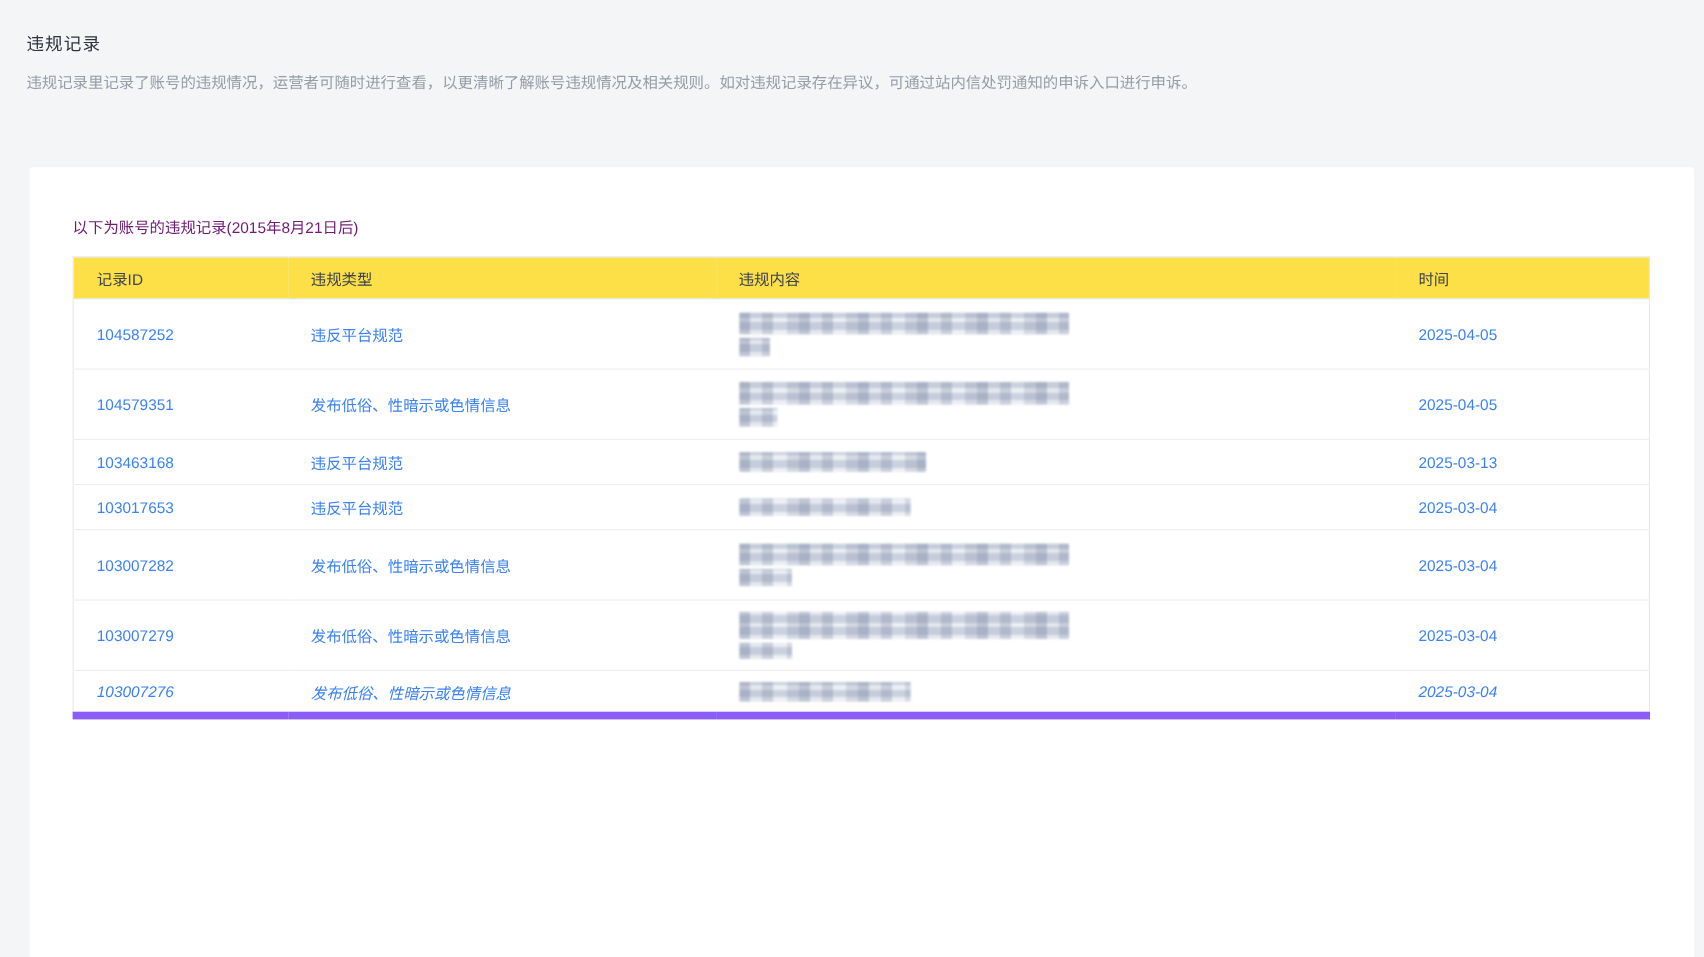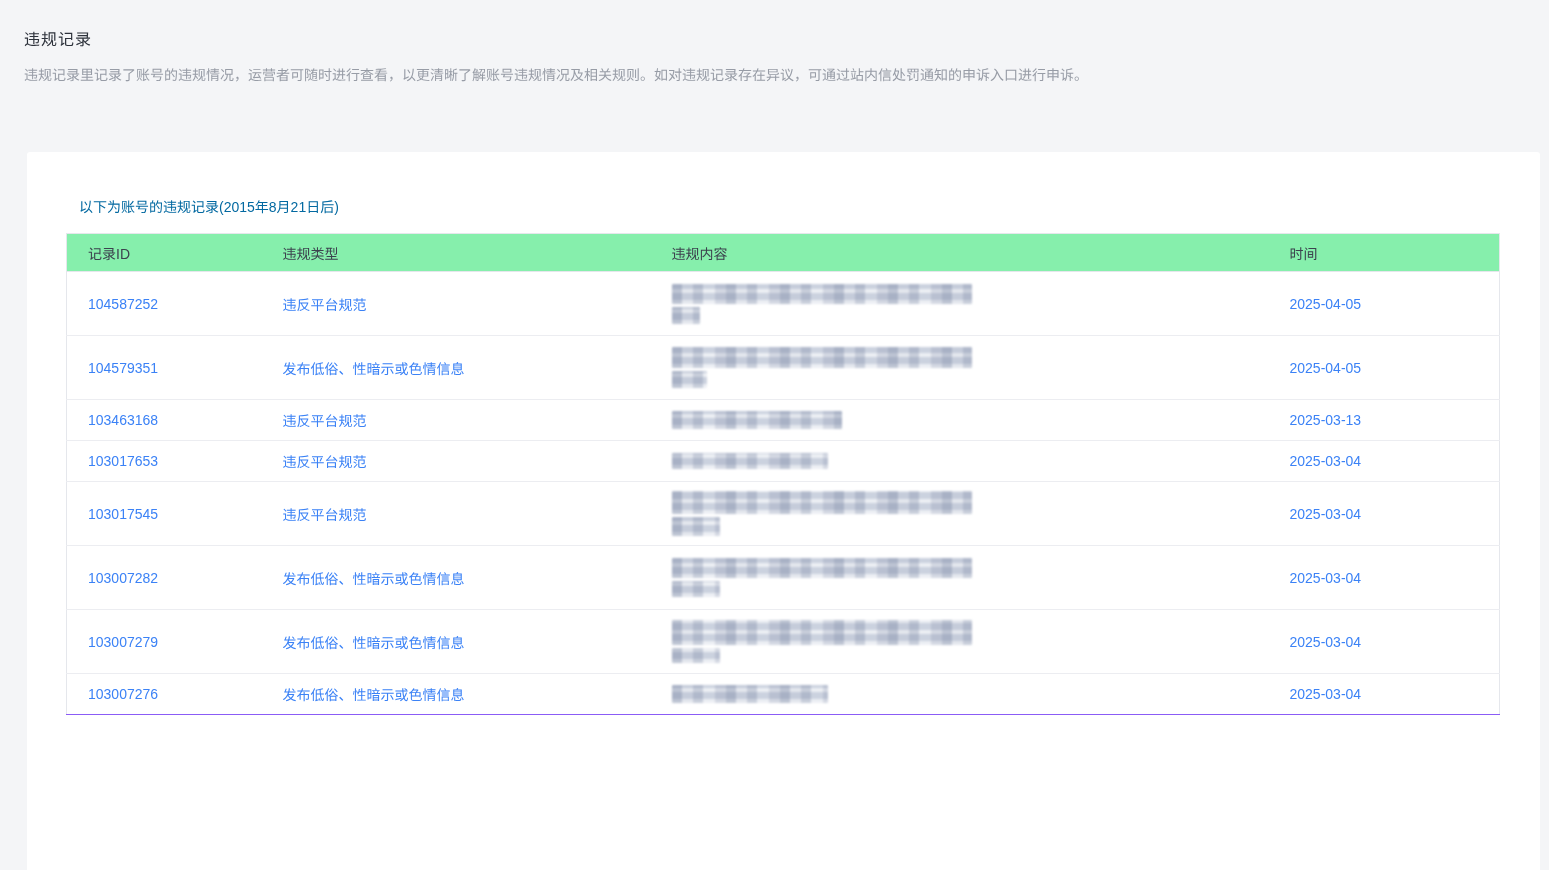--- a/index.html
+++ b/index.html
@@ -25,50 +25,49 @@
   .card {
     position: absolute;
     left: 27px; right: 9px; top: 152px;
     bottom: -40px;
     background: #ffffff;
     border-radius: 3px;
     padding: 44px 0 0 39px;
   }
   .card-note {
     font-size: 14px;
-    color: #0369a1;
-    margin-left: 13px;
+    color: #701a75;
   }
   table.viol-table {
     margin-top: 17px;
     border-collapse: collapse;
     table-layout: fixed;
     width: 1433px;
     border: 1px solid #e5e7ec;
   }
-  .viol-table thead tr { background: #86efac; }
+  .viol-table thead tr { background: #fde047; }
   .viol-table th {
     height: 38px;
     text-align: left;
     font-weight: 400;
     font-size: 14px;
     color: #3c424e;
     padding: 0 10px 0 21px;
     border-bottom: 1px solid #e5e7ec;
   }
   .viol-table td {
     font-size: 14px;
     color: #3b82f6;
     padding: 0 10px 0 21px;
     vertical-align: middle;
     border-bottom: 1px solid #ecedf1;
   }
   .viol-table tr.tall td { height: 64px; }
   .viol-table tr.short td { height: 41px; }
-  .viol-table tbody tr:last-child td { border-bottom: 1px solid #8b5cf6; }
+  .viol-table tbody tr:last-child td { border-bottom: 7px solid #8b5cf6; font-style: italic; }
   .cell-type { color: #5b6274; }
   .bars-wrap {
     display: flex;
     flex-direction: column;
     align-items: flex-start;
     gap: 3px;
     padding: 2px 0;
   }
   .mosaic {
     background-color: #e3e7ef;
@@ -149,31 +148,20 @@
           <td>103017653</td>
           <td class="cell-type">违反平台规范</td>
           <td>
             <div class="bars-wrap">
               <div class="mosaic" style="width: 156px; height: 16px;"></div>
             </div>
           </td>
           <td>2025-03-04</td>
         </tr>
         <tr class="tall">
-          <td>103017545</td>
-          <td class="cell-type">违反平台规范</td>
-          <td>
-            <div class="bars-wrap">
-              <div class="mosaic" style="width: 300px; height: 23px;"></div>
-              <div class="mosaic" style="width: 48px; height: 19px;"></div>
-            </div>
-          </td>
-          <td>2025-03-04</td>
-        </tr>
-        <tr class="tall">
           <td>103007282</td>
           <td class="cell-type">发布低俗、性暗示或色情信息</td>
           <td>
             <div class="bars-wrap">
               <div class="mosaic" style="width: 300px; height: 20px;"></div>
               <div class="mosaic" style="width: 48px; height: 16px;"></div>
             </div>
           </td>
           <td>2025-03-04</td>
         </tr>

